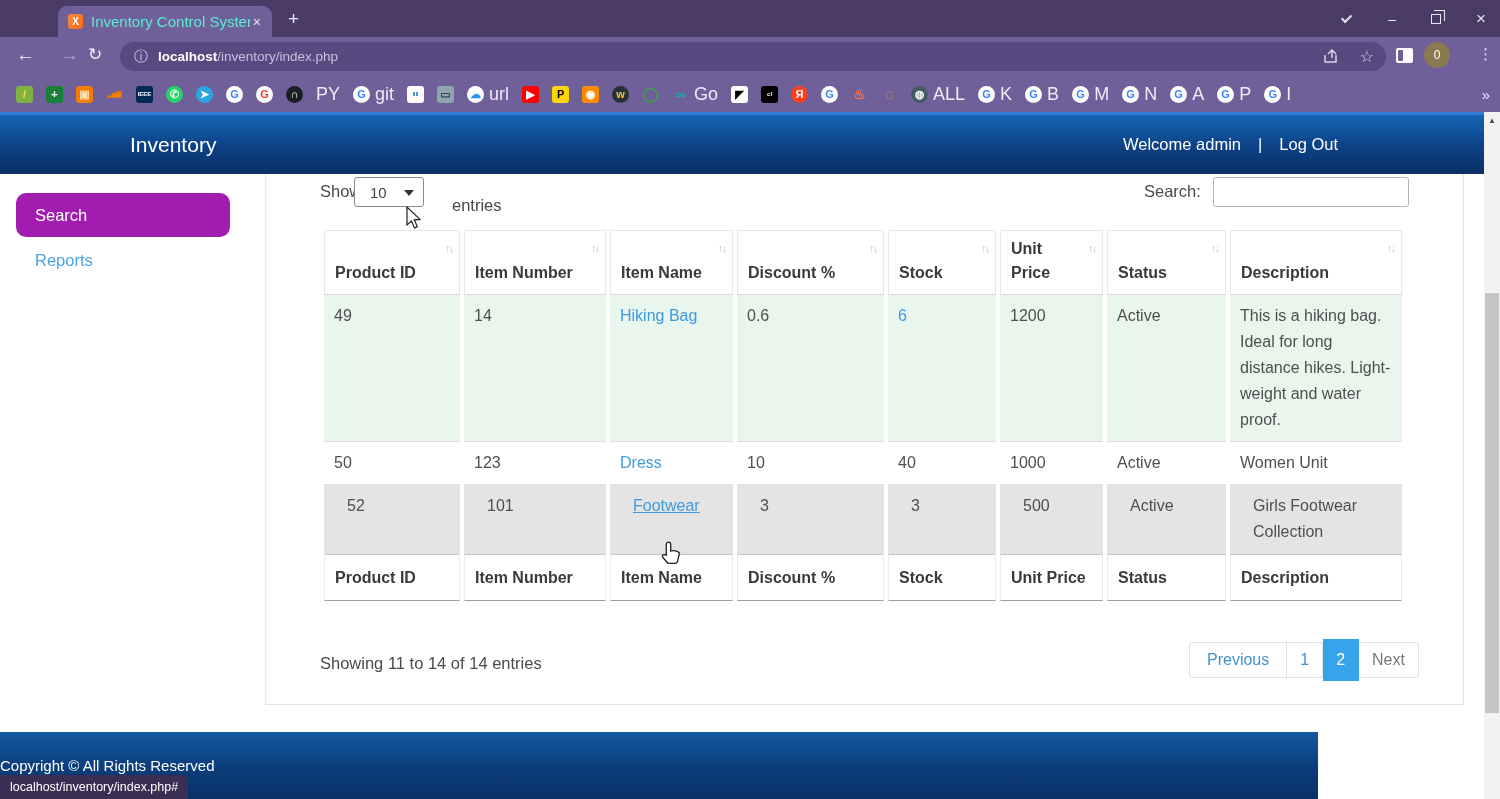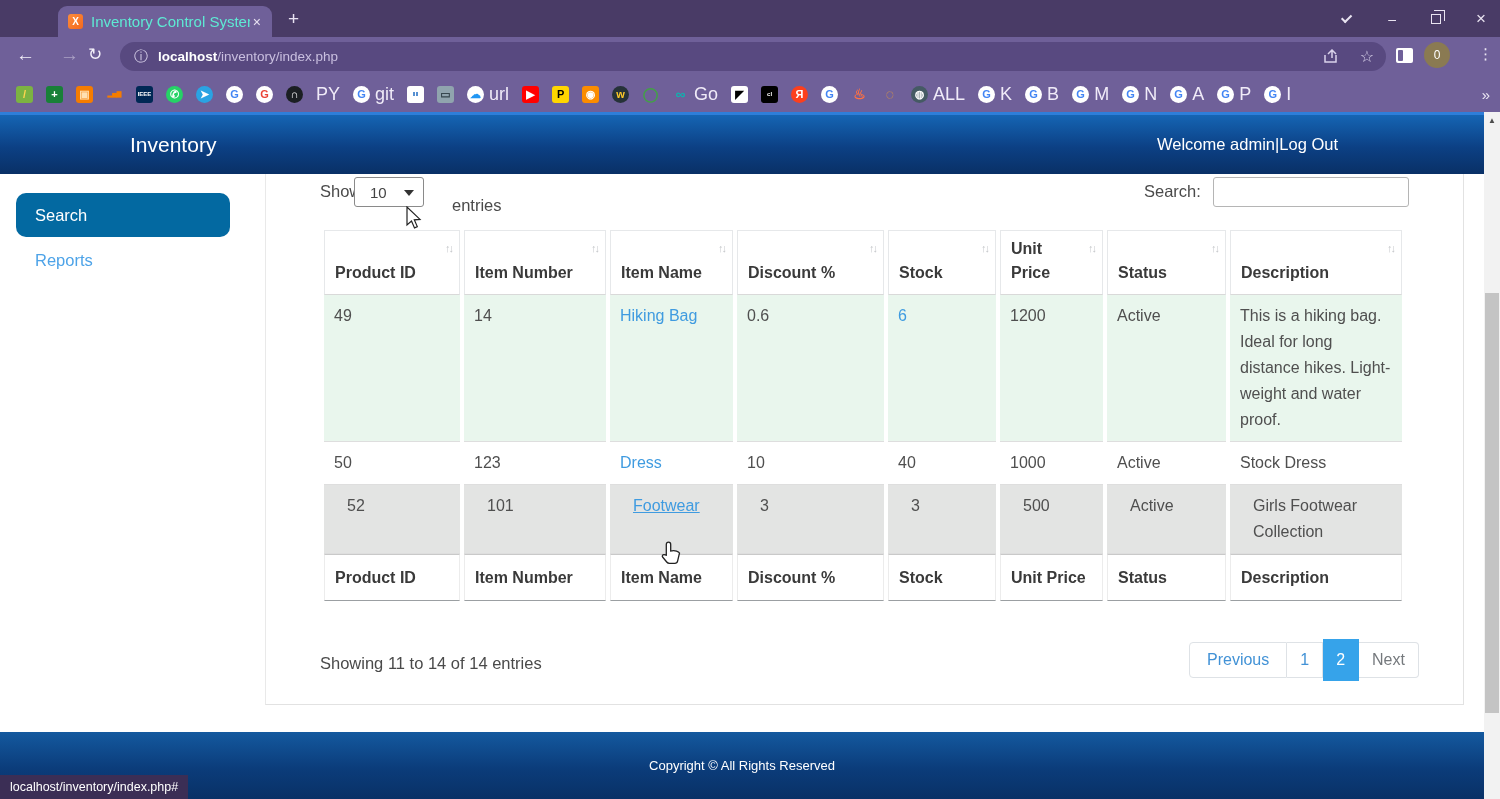--- a/index.html
+++ b/index.html
@@ -54,27 +54,27 @@
   
   .scrollbar { position:absolute; left:1484px; top:112px; width:16px; height:687px; background:#f2f2f2; }
   .sb-up { position:absolute; left:0; top:4px; width:16px; text-align:center; color:#4d4d4d; font-size:8px; }
   .sb-thumb { position:absolute; left:1px; top:181px; width:14px; height:420px; background:#c4c4c4; }
 
   
   .app-header { position:absolute; left:0; top:112px; width:1484px; height:62px; z-index:5;
                 border-top:3px solid #2e7ed9;
                 background:linear-gradient(180deg,#1565b4 0%, #0c4084 55%, #093066 100%); }
   .brand { position:absolute; left:130px; top:0; height:59px; line-height:59px; color:#fff; font-size:21px; }
-  .header-right { position:absolute; right:146px; top:0; height:59px; display:flex; align-items:center; gap:0;
+  .header-right { position:absolute; right:146px; top:0; height:59px; display:flex; align-items:center; gap:17px;
                   color:#fff; font-size:16.5px; }
 
   
   .sidebar { position:absolute; left:0; top:112px; width:264px; height:620px; background:#fff; z-index:1; }
   .side-link { position:absolute; left:35px; color:#4da3e8; font-size:16.5px; cursor:pointer; }
-  .side-active { position:absolute; left:16px; top:81px; width:214px; height:44px; background:#0369a1;
+  .side-active { position:absolute; left:16px; top:81px; width:214px; height:44px; background:#a21caf;
                  border-radius:10px; color:#fff; font-size:16.5px; line-height:44px; padding-left:19px; }
 
   
   .main-card { position:absolute; left:265px; top:174px; width:1199px; height:531px; background:#fff;
                border-right:1px solid #e2e2e2; border-bottom:1px solid #e2e2e2; border-left:1px solid #e9e9e9; }
 
   .ctl-text { position:absolute; font-size:16.5px; color:#4a4a4a; }
   .len-select { position:absolute; left:354px; top:177px; width:70px; height:30px; border:1px solid #8a8a8a;
                 border-radius:3px; background:#fff; font-size:15px; color:#444;
                 display:flex; align-items:center; padding-left:15px; }
@@ -107,23 +107,23 @@
   .pagination { position:absolute; top:642px; left:1178px; display:flex; background:#fff;margin-left:11px; }
   .pg-item { border:1px solid #dee2e6; border-left-width:0; padding:8px 13px; font-size:16px;
              color:#4292d6; cursor:pointer; }
   .pg-item:first-child { border-left-width:1px; border-radius:4px 0 0 4px; padding:8px 17px; }
   .pg-item:last-child { border-radius:0 4px 4px 0;text-align:right; }
   .pg-item.muted { color:#75797d; }
   .pg-item.active { background:#36a3ea; border-color:#36a3ea; color:#fff;
                     margin:-3px 0; padding-top:11px; padding-bottom:11px; }
 
   
-  .app-footer { position:absolute; left:0; top:732px; width:1484px; height:67px;
+  .app-footer { position:absolute; left:0; top:732px; width:1318px; height:67px;
                 background:linear-gradient(180deg,#14599f 0%, #0b3c7a 55%, #093166 100%);
-                display:flex; align-items:center; justify-content:center; color:#fff; font-size:13px; }
+                display:flex; align-items:center; justify-content:flex-start; color:#fff; font-size:15px; }
 
   .status-bubble { position:absolute; left:0; top:775px; height:24px; background:#3b2e55; color:#fff;
                    font-size:12.5px; display:flex; align-items:center; padding:0 10px; z-index:9; }
 
   
   .cursor { position:absolute; z-index:20; pointer-events:none; }
 </style>
 </head>
 <body>
 
@@ -349,21 +349,21 @@
         <td><span>This is a hiking bag. Ideal for long distance hikes. Light-weight and water proof.</span></td>
       </tr>
       <tr class="bg-white">
         <td><span>50</span></td>
         <td><span>123</span></td>
         <td><span class="cell-link">Dress</span></td>
         <td><span>10</span></td>
         <td><span>40</span></td>
         <td><span>1000</span></td>
         <td><span>Active</span></td>
-        <td><span>Stock Dress</span></td>
+        <td><span>Women Unit</span></td>
       </tr>
       <tr class="bg-hover">
         <td><span>52</span></td>
         <td><span>101</span></td>
         <td><span class="cell-link u">Footwear</span></td>
         <td><span>3</span></td>
         <td><span>3</span></td>
         <td><span>500</span></td>
         <td><span>Active</span></td>
         <td><span>Girls Footwear Collection</span></td>

